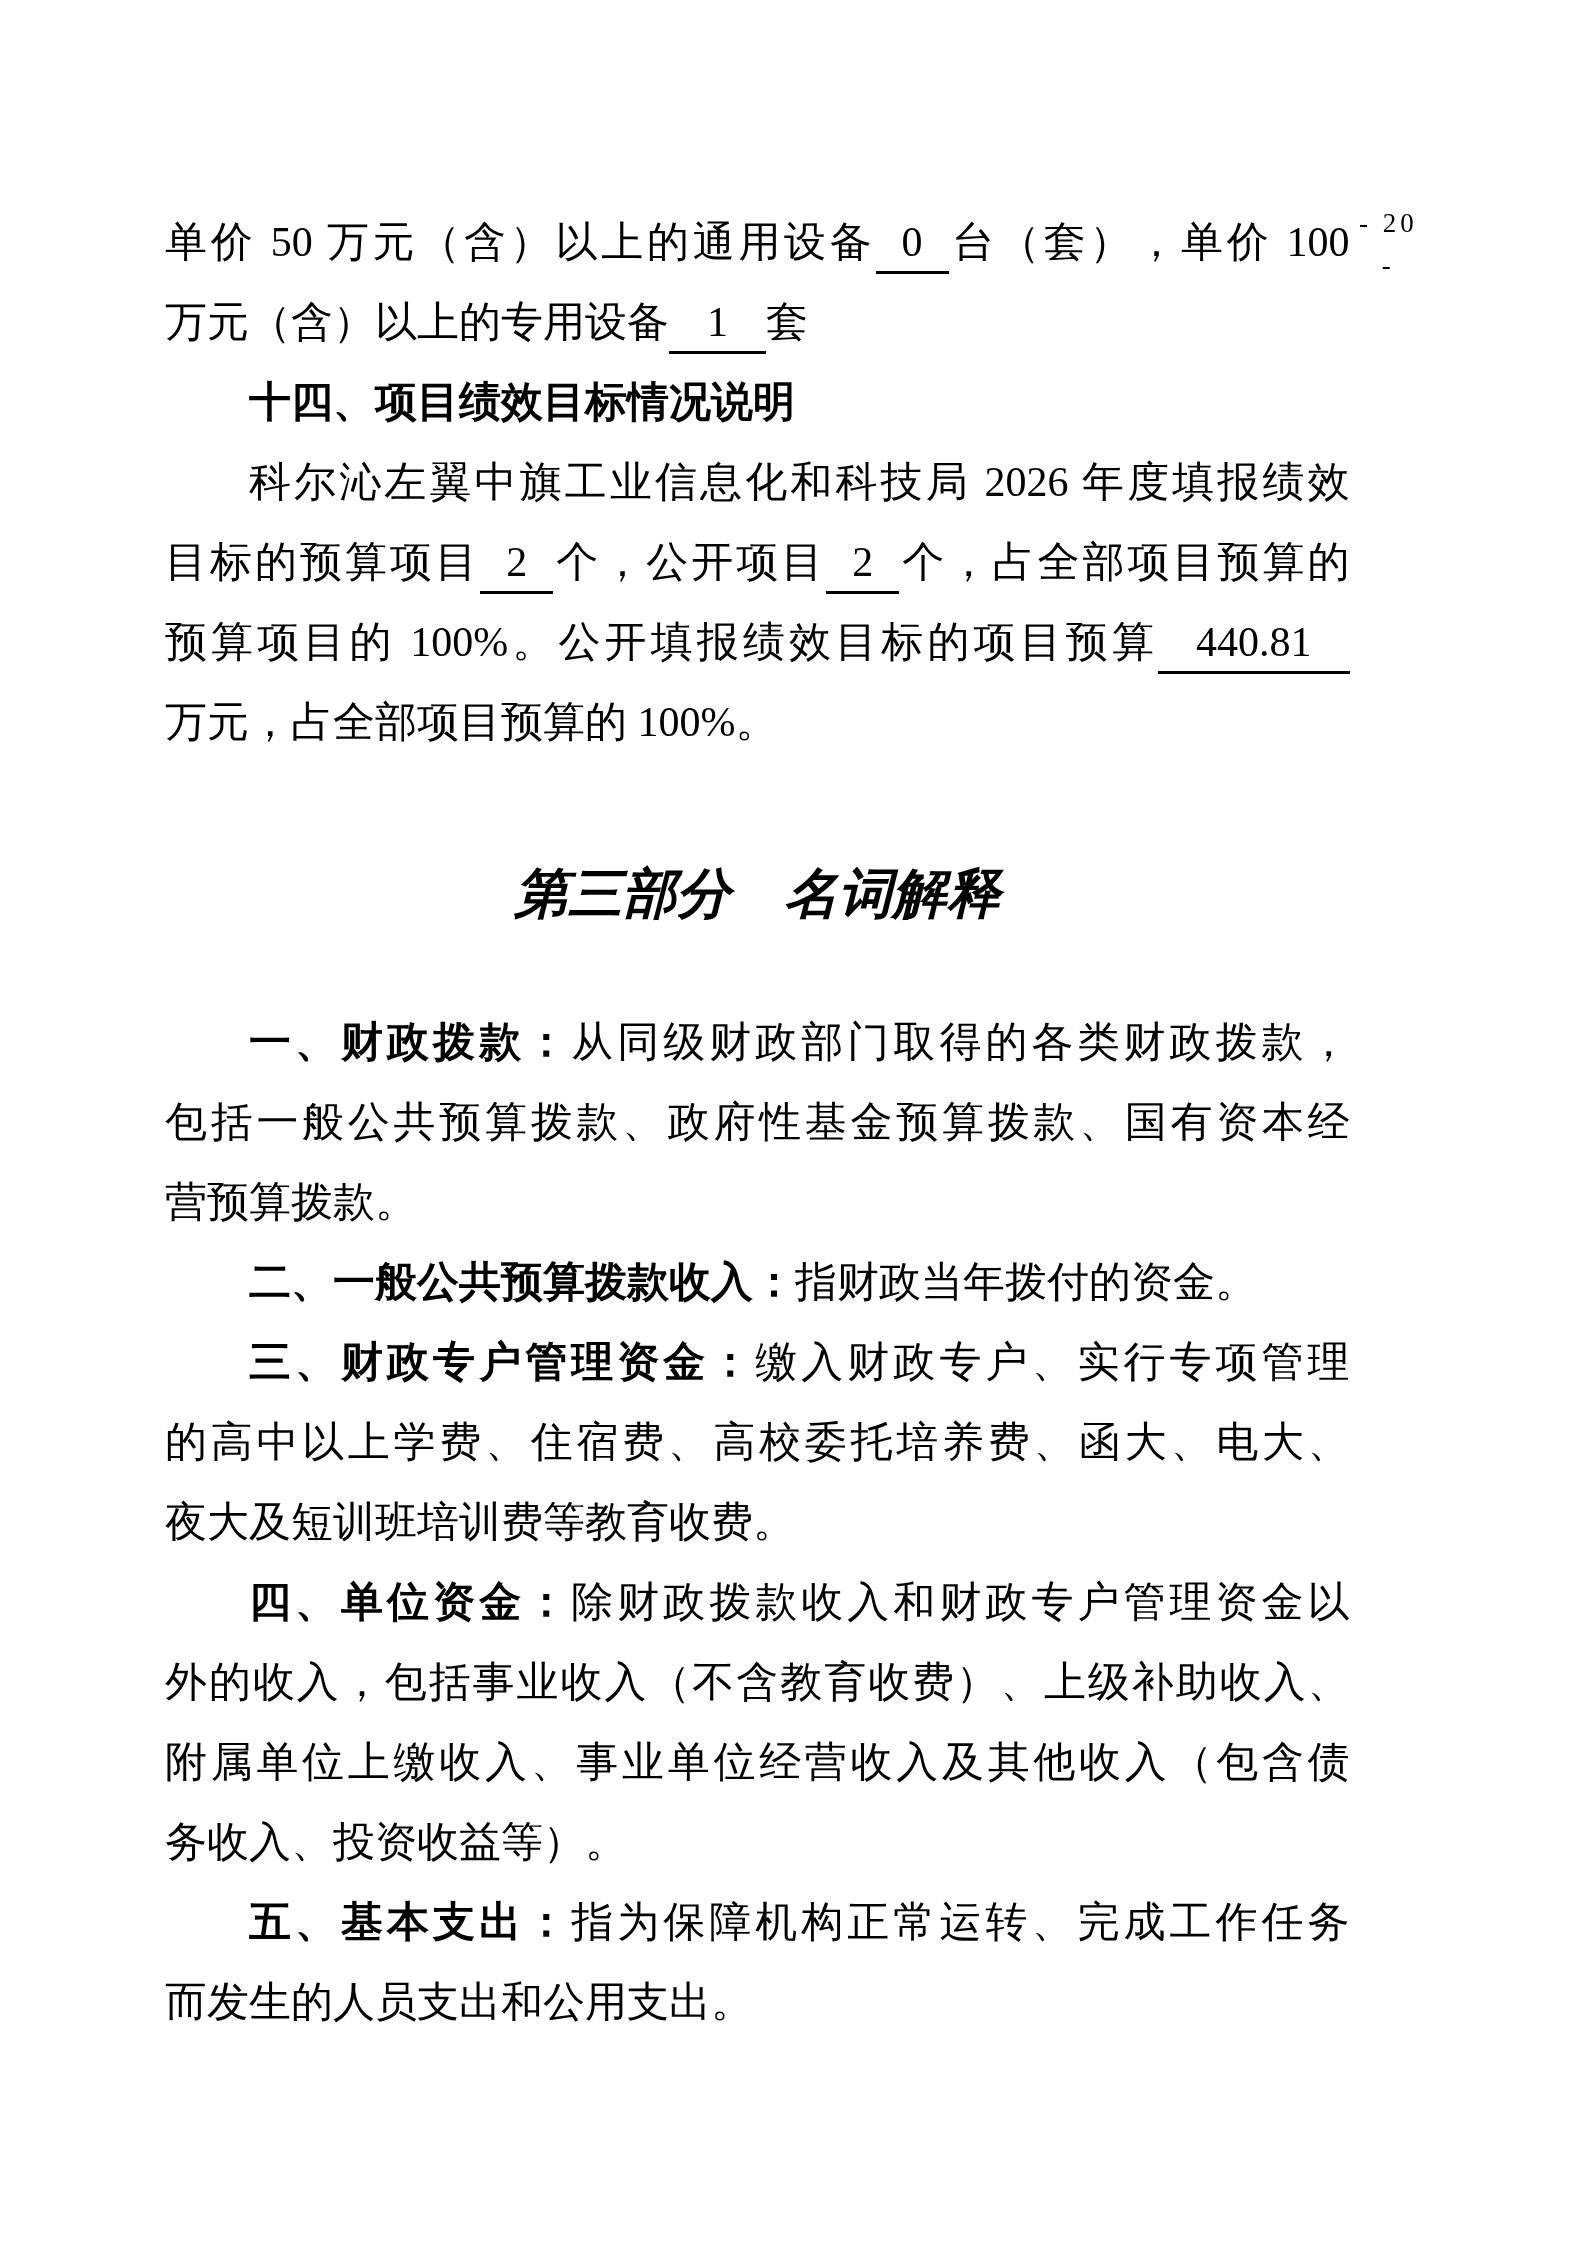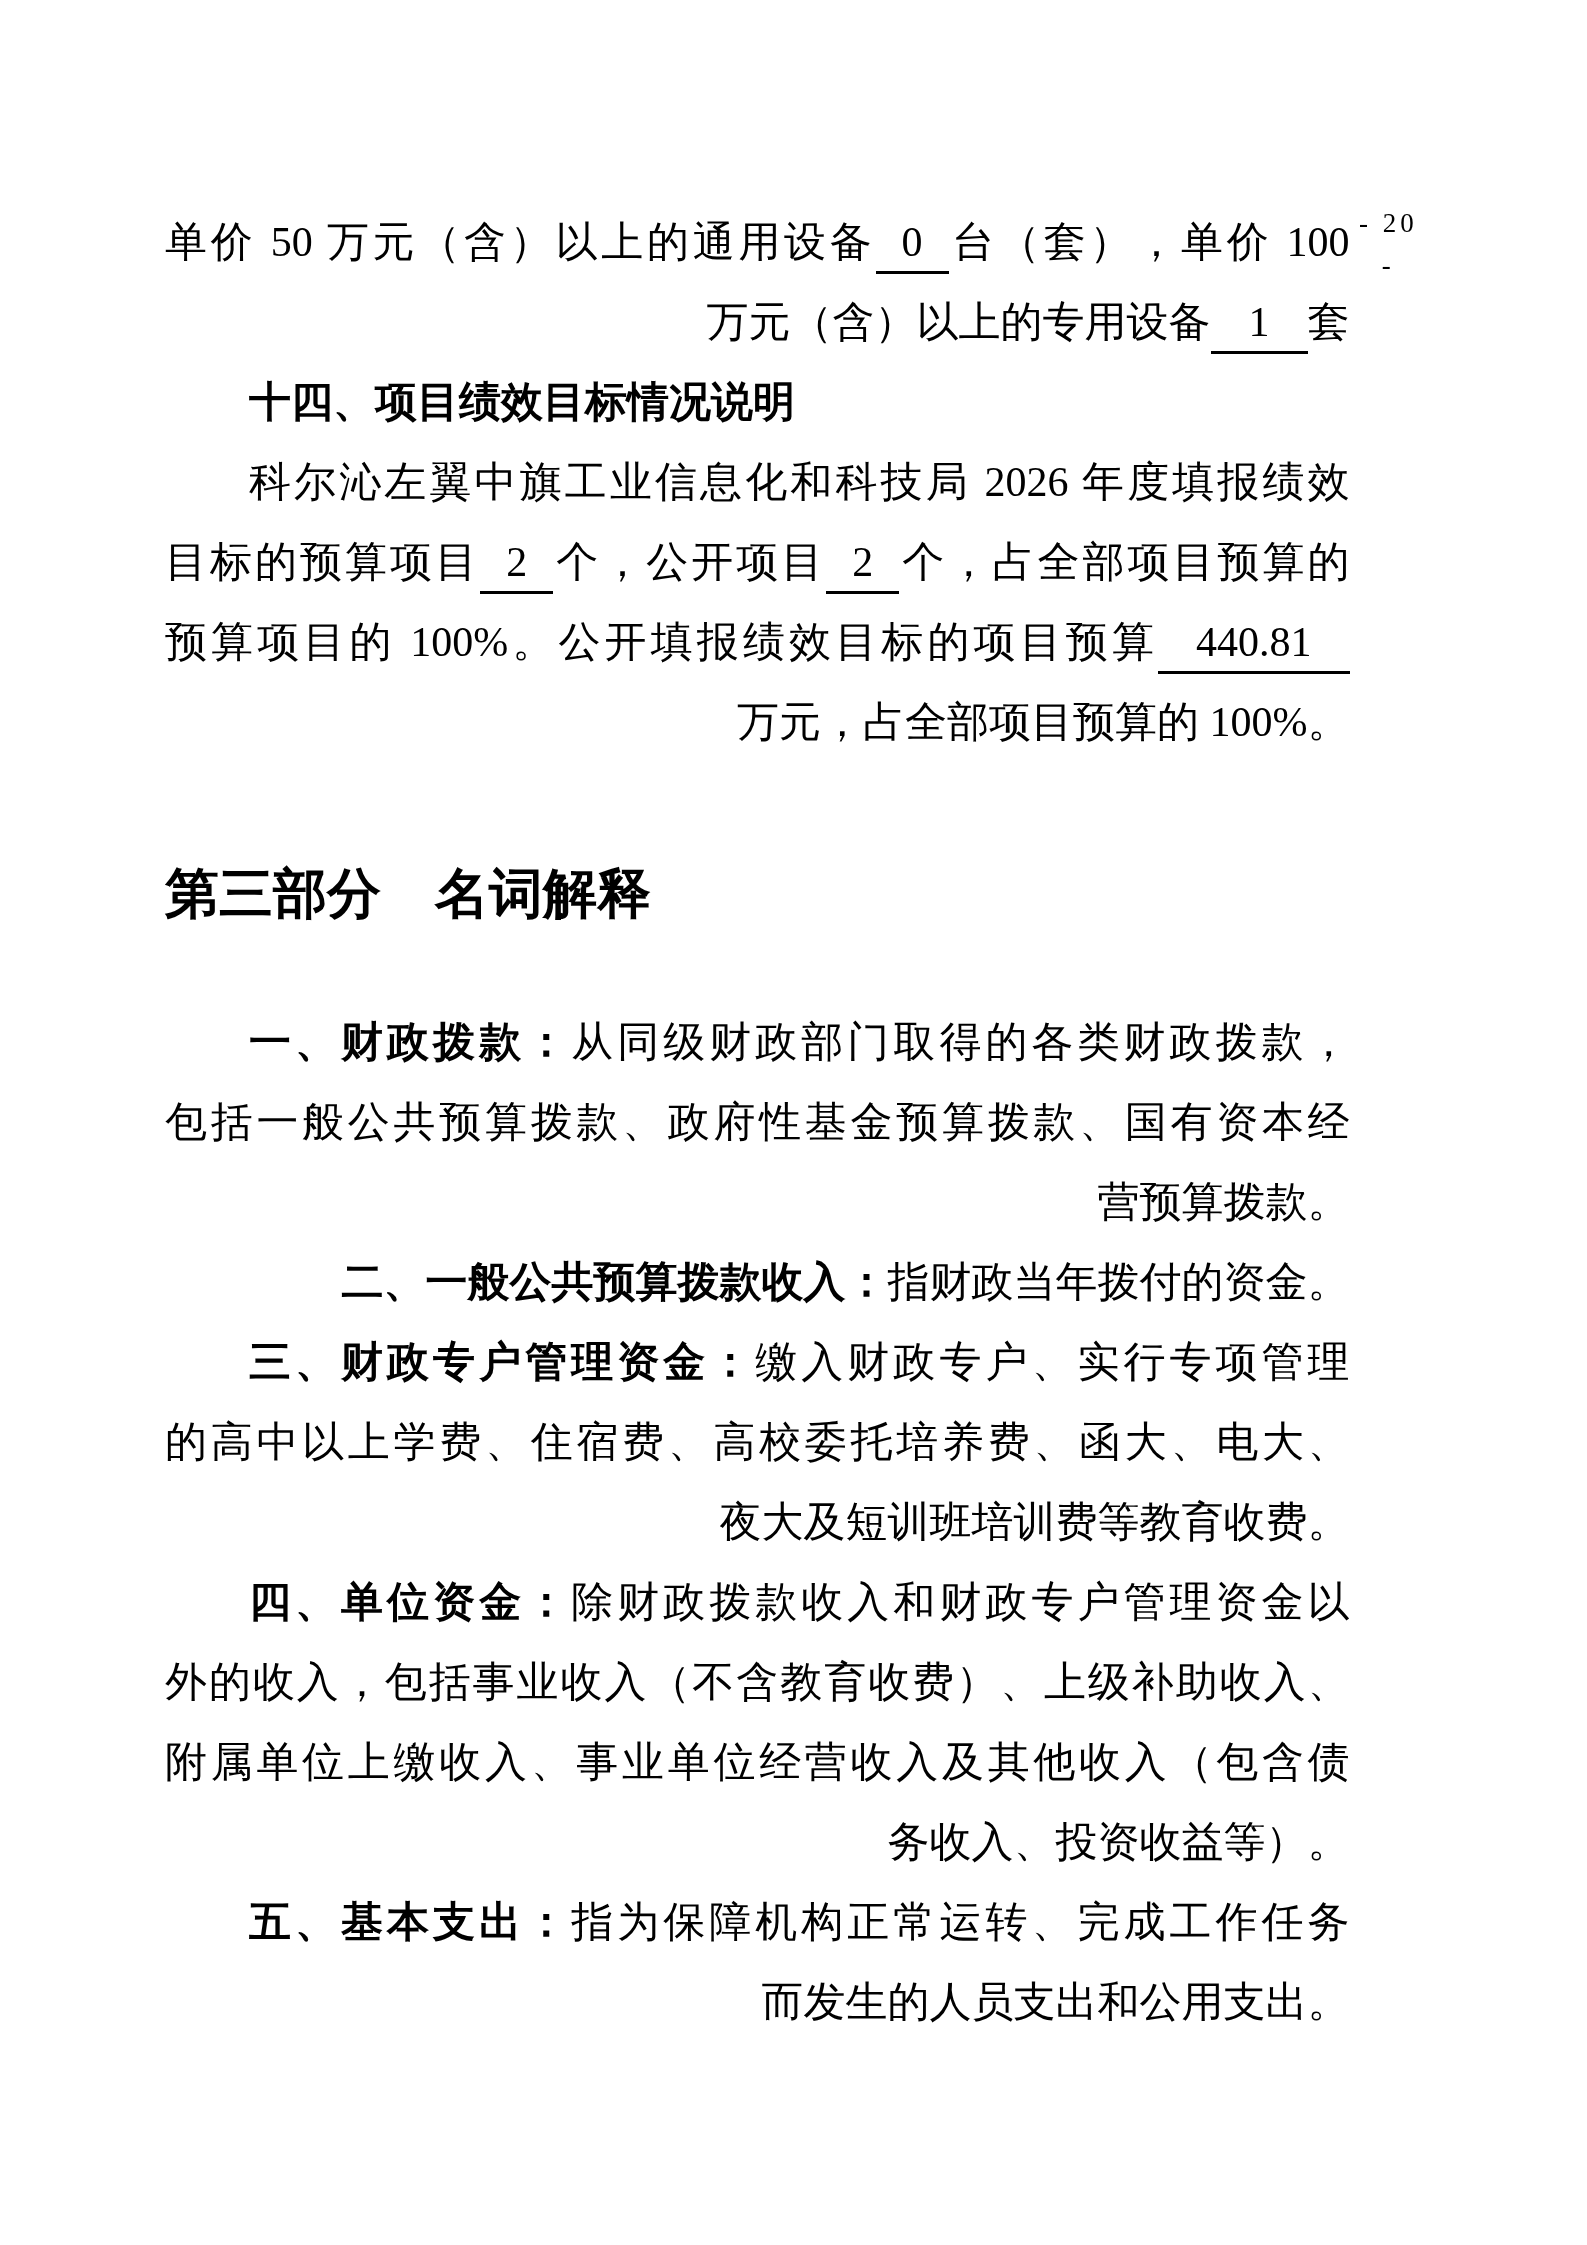--- a/index.html
+++ b/index.html
@@ -17,21 +17,21 @@
     background: #ffffff;
     padding: 202px 160px 0 165px;
     display: flex;
     flex-direction: row;
   }
   .doc-body { width: 100%; }
   .paragraph { width: 100%; }
   .line {
     font-size: 42px;
     line-height: 80px;
-    text-align: right;
+    text-align: left;
     white-space: normal;
   }
   .line.justify {
     text-align: justify;
     text-align-last: justify;
   }
   .line.indent { text-indent: 84px; }
   .seg-bold {
     font-family: "Liberation Sans", "DejaVu Sans", sans-serif;
     font-weight: 700;
@@ -48,23 +48,24 @@
     font-size: 42px;
     line-height: 80px;
     font-weight: 700;
     font-family: "Liberation Sans", "DejaVu Sans", sans-serif;
     text-indent: 84px;
   }
   .part-heading {
     font-size: 54px;
     line-height: 92px;
     font-weight: 700;
-    text-align: left;
+    text-align: center;
     margin: 86px 0 62px 0;
     font-family: "Liberation Serif", "DejaVu Serif", serif;
+    font-style: italic;
   }
   .footer-pagenum {
     text-align: center;
     font-size: 27px;
     line-height: 42px;
     letter-spacing: 4px;
     font-family: "Liberation Serif", "DejaVu Serif", serif;
   }
 </style>
 </head>

